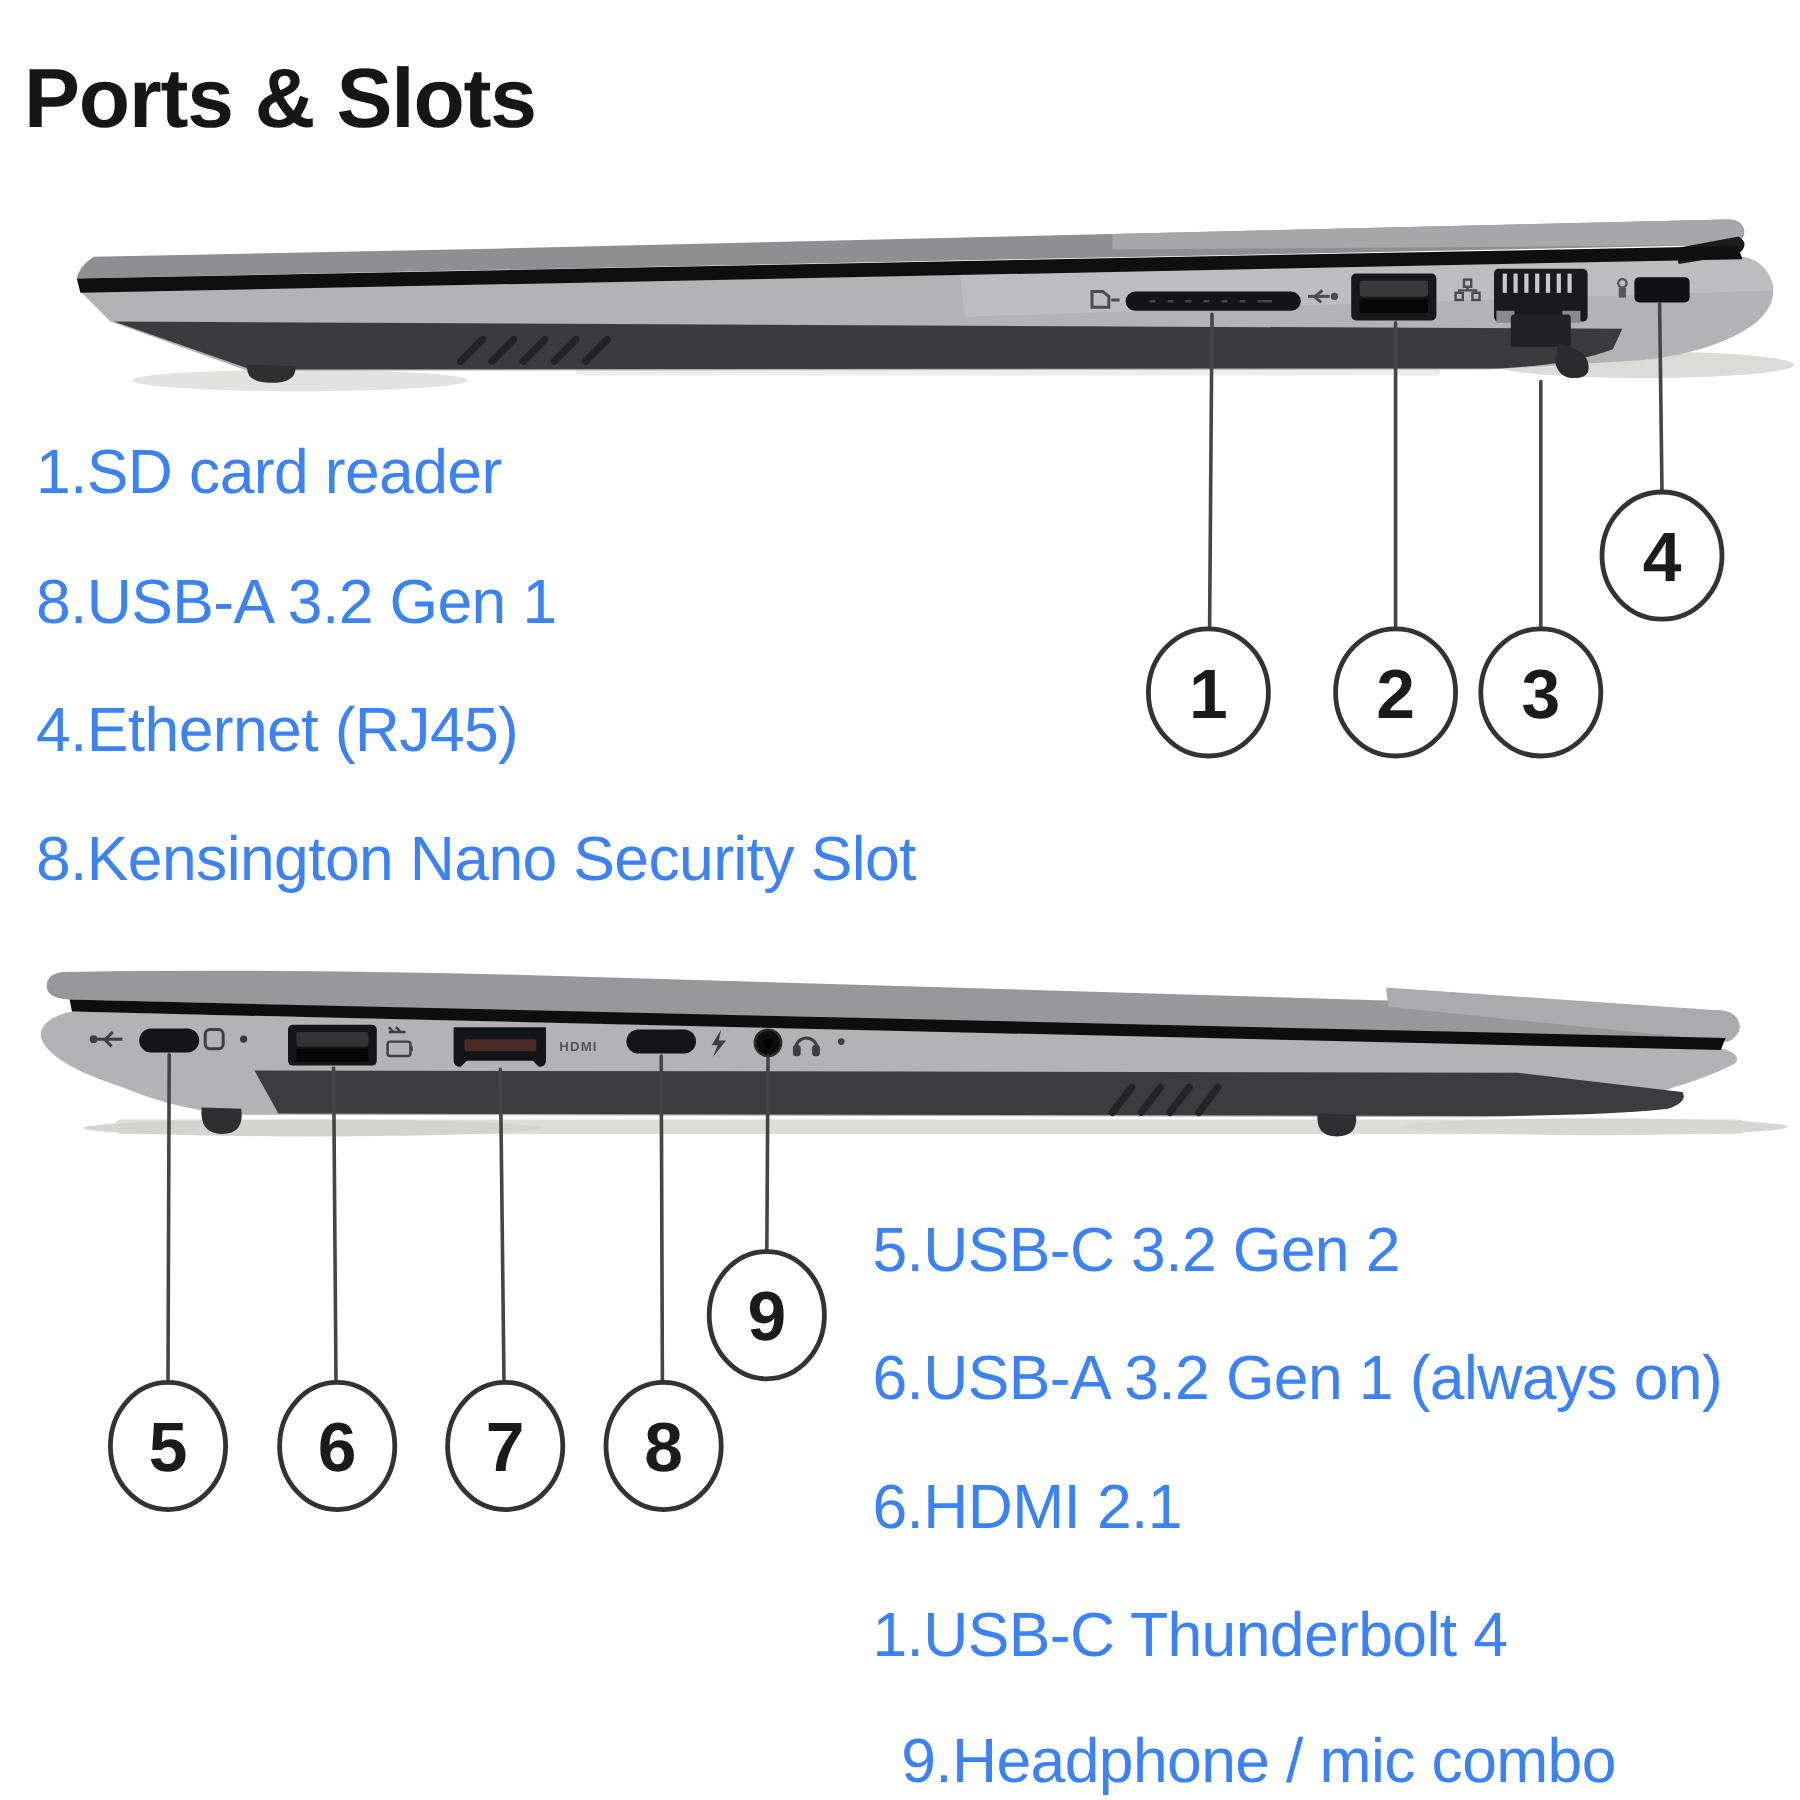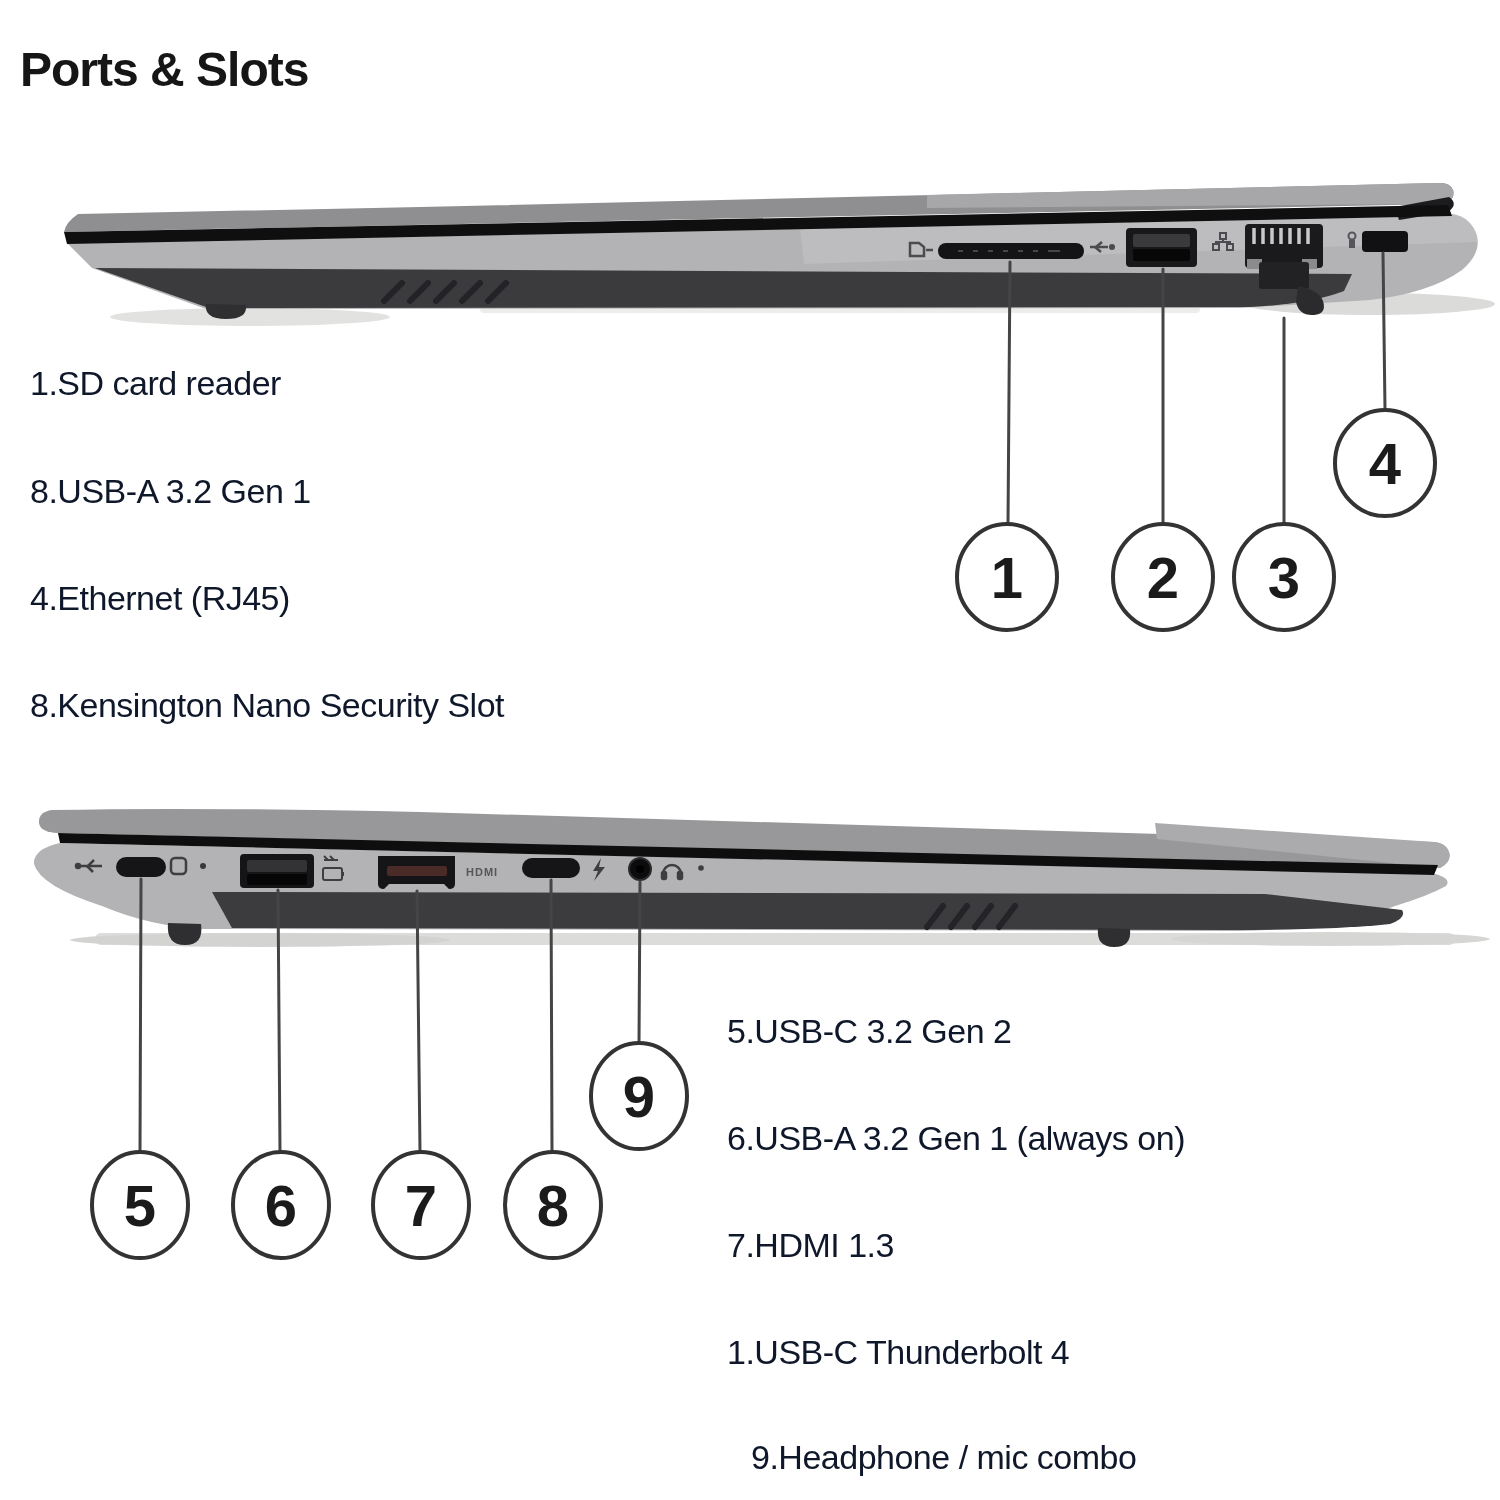--- a/index.html
+++ b/index.html
@@ -1,20 +1,20 @@
 <!DOCTYPE html>
 <html><head>
 <meta charset="utf-8">
 <style>
   html,body{margin:0;padding:0;background:#ffffff;}
   .page{position:relative;width:1500px;height:1500px;background:#ffffff;overflow:hidden;
         font-family:"Liberation Sans","DejaVu Sans",sans-serif;}
-  .title{position:absolute;left:20px;top:42px;font-size:48px;font-weight:800;
+  .title{position:absolute;left:20px;top:42px;font-size:70px;font-weight:800;
          letter-spacing:-1px;color:#161616;}
-  .port-item{position:absolute;font-size:34px;color:#0f172a;letter-spacing:-0.5px;white-space:nowrap;}
+  .port-item{position:absolute;font-size:52px;color:#3b82f6;letter-spacing:-0.5px;white-space:nowrap;}
   .l1{left:30px;top:364px;} .l2{left:30px;top:472px;} .l3{left:30px;top:579px;} .l4{left:30px;top:686px;}
   .r5{left:727px;top:1012px;} .r6{left:727px;top:1119px;} .r7{left:727px;top:1226px;}
   .r8{left:727px;top:1333px;} .r9{left:727px;top:1438px;margin-left:24px;}
   svg{position:absolute;left:0;top:0;}
   .callout-num{font-family:"Liberation Sans","DejaVu Sans",sans-serif;font-size:58px;font-weight:800;fill:#1b1b1b;}
   .hdmi-mark{font-family:"Liberation Sans","DejaVu Sans",sans-serif;font-size:11px;font-weight:700;
              fill:#55555a;letter-spacing:1px;}
 </style>
 </head>
 <body>
@@ -222,18 +222,18 @@
   <div>
     <div class="port-item l1">1.SD card reader</div>
     <div class="port-item l2">8.USB-A 3.2 Gen 1</div>
     <div class="port-item l3">4.Ethernet (RJ45)</div>
     <div class="port-item l4">8.Kensington Nano Security Slot</div>
   </div>
 
   <div>
     <div class="port-item r5">5.USB-C 3.2 Gen 2</div>
     <div class="port-item r6">6.USB-A 3.2 Gen 1 (always on)</div>
-    <div class="port-item r7">7.HDMI 1.3</div>
+    <div class="port-item r7">6.HDMI 2.1</div>
     <div class="port-item r8">1.USB-C Thunderbolt 4</div>
     <div class="port-item r9">9.Headphone / mic combo</div>
   </div>
 
 </div>
 
 </body></html>

